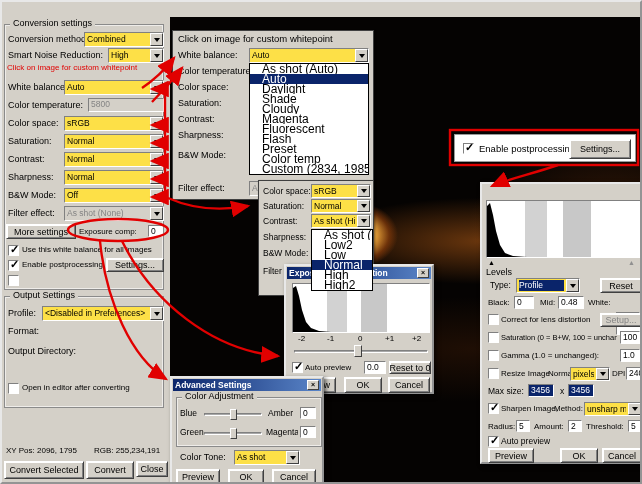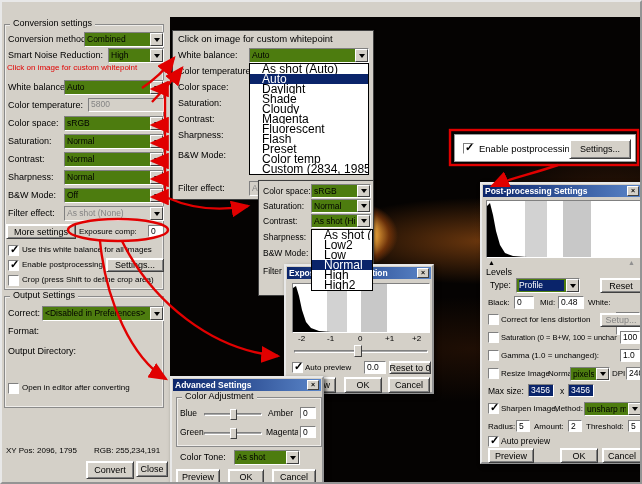--- a/index.html
+++ b/index.html
@@ -12,21 +12,21 @@
 .xbtn{flex:none;margin-left:auto;width:13px;height:11px;background:#d4d0c8;border:1px solid;border-color:#fff #404040 #404040 #fff;color:#000;font-size:8px;line-height:9px;text-align:center;font-weight:700}
 .photo{position:absolute;left:168px;top:15px;width:472px;height:465px;background:
  radial-gradient(ellipse 55px 42px at 185px 218px, rgba(255,242,200,.98), rgba(244,170,60,.9) 38%, rgba(160,70,12,.55) 62%, rgba(0,0,0,0) 78%),
  radial-gradient(ellipse 230px 60px at 312px 224px, rgba(205,105,25,.5), rgba(0,0,0,0) 72%),
  radial-gradient(ellipse 190px 120px at 442px 207px, rgba(120,55,15,.45), rgba(0,0,0,0) 75%),
  radial-gradient(ellipse 240px 70px at 300px 332px, rgba(90,40,10,.3), rgba(0,0,0,0) 75%),
  #050302}
 .leftpane{position:absolute;left:0;top:15px;width:168px;height:465px;background:#d4d0c8}
 .gbox{position:absolute;border:1px solid #8a8a8a;box-shadow:inset 0 0 0 1px rgba(255,255,255,.6)}
 .glabel{position:absolute;top:-6px;left:5px;background:#d4d0c8;padding:0 3px;font-size:9px;line-height:1.1;white-space:nowrap}
-.combo{position:absolute;background:#4d7c0f;border:1px solid;border-color:#808080 #fff #fff #808080}
+.combo{position:absolute;background:#fde047;border:1px solid;border-color:#808080 #fff #fff #808080}
 .combo .txt{position:absolute;left:2px;top:1px;right:15px;bottom:1px;font-size:8.5px;white-space:nowrap;overflow:hidden}
 .combo .arr{position:absolute;top:0;right:0;bottom:0;width:13px;background:#d4d0c8;border:1px solid;border-color:#fff #404040 #404040 #fff;display:flex;align-items:center;justify-content:center}
 .combo .arr i{display:block;width:0;height:0;border-left:3px solid transparent;border-right:3px solid transparent;border-top:4px solid #000}
 .combo.dis{background:#d4d0c8}.combo.dis .txt{color:#848484}
 .combo.sel .txt{background:#0a246a;color:#fff}
 .field{position:absolute;background:#fff;border:1px solid;border-color:#808080 #fff #fff #808080;font-size:8.5px;padding:0 2px;white-space:nowrap;overflow:hidden;line-height:1.3}
 .field.dis{background:#d4d0c8;color:#848484}
 .field.sel{background:#0a246a;color:#fff}
 .btn{position:absolute;background:#d4d0c8;border:1px solid;border-color:#fff #404040 #404040 #fff;box-shadow:inset 1px 1px 0 #fff,inset -1px -1px 0 #808080;font-size:9px;display:flex;align-items:center;justify-content:center;white-space:nowrap;overflow:hidden}
 .btn.dis{color:#848484}
@@ -143,44 +143,44 @@
     <span class="field f8" style="left:146px;top:208px;width:15px;height:12px">0</span>
 
     <span class="cb on" style="left:6px;top:228px"></span>
     <span class="lbl f8" style="left:20px;top:229px">Use this white balance for all images</span>
 
     <span class="cb on" style="left:6px;top:243px"></span>
     <span class="lbl f8" style="left:20px;top:244px">Enable postprocessing</span>
     <span class="btn f8" style="left:104px;top:241px;width:58px;height:14px">Settings...</span>
 
     <span class="cb" style="left:6px;top:258px"></span>
-    <span class="lbl f8" style="left:20px;top:259px;width:142px;overflow:hidden">Crop (press Shift to define crop area)</span>
 
     <div class="gbox" style="left:2px;top:279px;width:160px;height:112px">
       <span class="glabel">Output Settings</span>
     </div>
 
-    <span class="lbl" style="left:6px;top:292px">Correct:</span>
+    <span class="lbl" style="left:6px;top:292px">Profile:</span>
     <span class="combo" style="left:40px;top:289px;width:122px;height:15px">
         <span class="txt f8">&lt;Disabled in Preferences&gt;</span>
         <span class="arr">
           <i></i>
         </span>
       </span>
 
     <span class="lbl" style="left:6px;top:310px">Format:</span>
 
     <span class="lbl" style="left:6px;top:330px">Output Directory:</span>
 
     <span class="cb" style="left:6px;top:366px"></span>
     <span class="lbl f8" style="left:20px;top:367px">Open in editor after converting</span>
 
     <span class="lbl f8" style="left:4px;top:430px">XY Pos: 2096, 1795</span>
     <span class="lbl f8" style="left:92px;top:430px">RGB: 255,234,191</span>
 
+    <span class="btn" style="left:2px;top:444px;width:80px;height:18px">Convert Selected</span>
     <span class="btn" style="left:84px;top:444px;width:48px;height:18px">Convert</span>
     <span class="btn" style="left:134px;top:444px;width:32px;height:16px">Close</span>
   </div>
 
   <div class="panel" style="left:170px;top:28px;width:202px;height:170px">
     <span class="lbl f95" style="left:5px;top:3px">Click on image for custom whitepoint</span>
     <span class="lbl" style="left:5px;top:20px">White balance:</span>
     <span class="combo" style="left:76px;top:17px;width:120px;height:15px">
         <span class="txt">Auto</span>
         <span class="arr">
@@ -317,24 +317,20 @@
     <span class="btn f85" style="left:100px;top:91px;width:44px;height:15px">Cancel</span>
   </div>
 
   <div class="callout" style="left:452px;top:132px;width:182px;height:28px">
     <span class="cb on" style="left:8px;top:8px"></span>
     <span class="lbl f95" style="left:24px;top:9px">Enable postprocessing</span>
     <span class="btn" style="left:114px;top:4px;width:62px;height:20px">Settings...</span>
   </div>
 
   <div class="dlg" style="left:478px;top:180px;width:164px;height:282px">
-    <div class="dlgtitle">
-      <span>Post-processing Settings</span>
-      <span class="xbtn" able="true">×</span>
-    </div>
     <div class="hist" style="left:4px;top:16px;width:156px;height:58px">
       <svg width="154" height="56" viewBox="0 0 154 56" preserveAspectRatio="none">
         <rect width="154" height="56" fill="#ffffff"></rect>
         <rect x="38" width="22" height="56" fill="#d2d2d2"></rect>
         <rect x="76" width="28" height="56" fill="#c8c8c8"></rect>
         <path d="M0,56 L0,5 L3,2 L6,14 L9,30 L13,44 L18,52 L26,55 L40,56 Z" fill="#000"></path>
       </svg>
     </div>
     <span class="tri" style="left:6px;top:75px;color:#000">▲</span>
     <span class="tri" style="left:146px;top:75px;color:#909090">▲</span>

